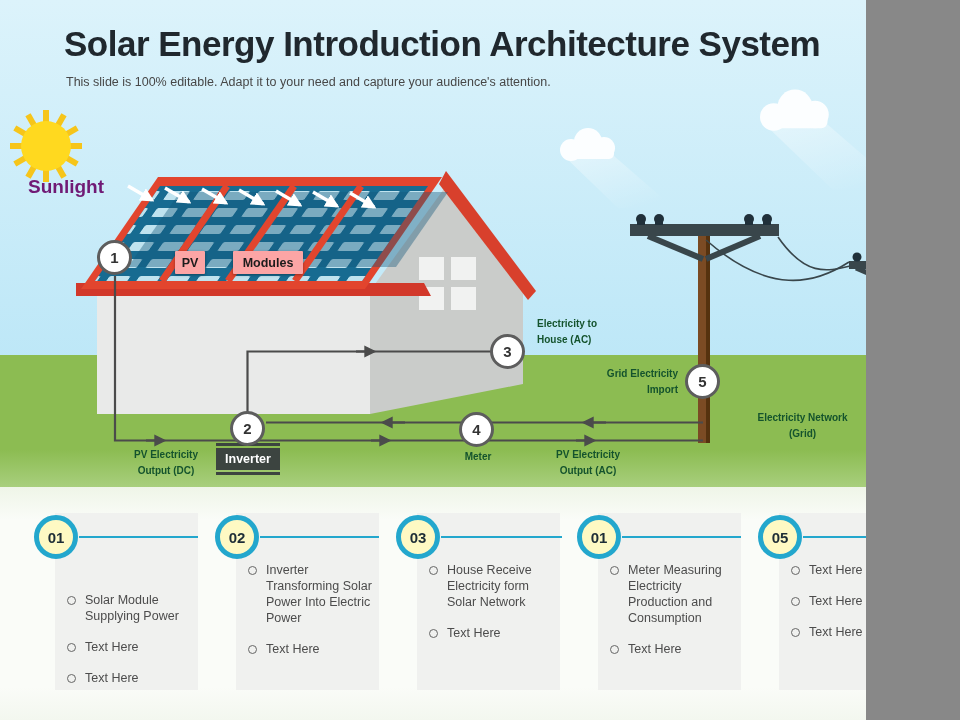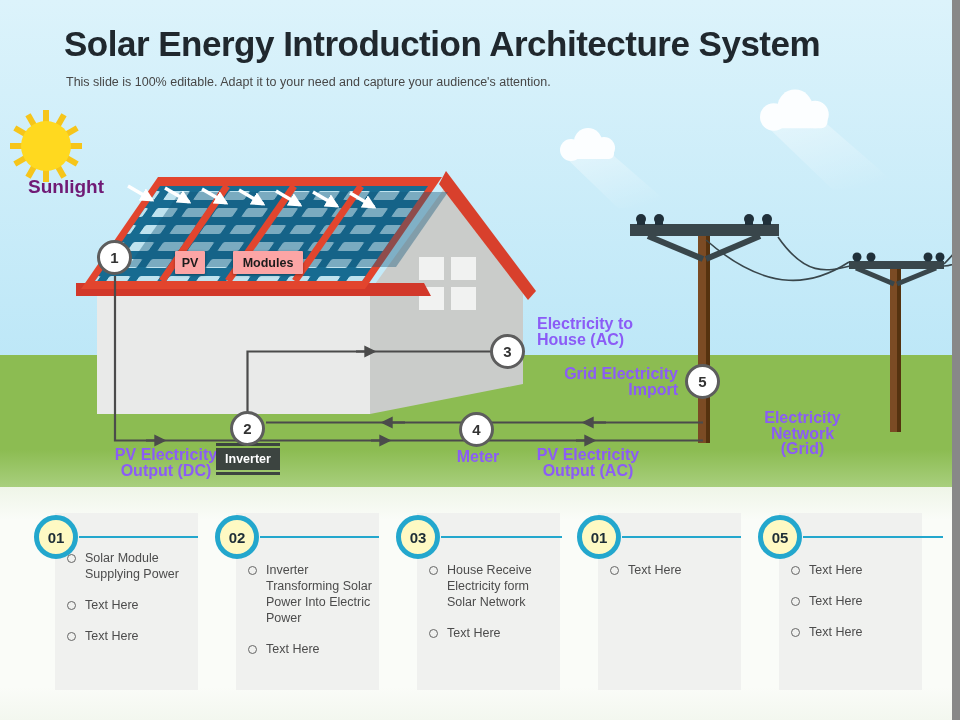--- a/index.html
+++ b/index.html
@@ -1,27 +1,27 @@
 <!DOCTYPE html>
 <html><head>
 <meta charset="utf-8">
 <style>
   html,body{margin:0;padding:0;background:#888;}
-  #slide{position:relative;width:952px;height:720px;overflow:hidden;
+  #slide{position:relative;width:866px;height:720px;overflow:hidden;
          font-family:"Liberation Sans",sans-serif;background:#fff;}
   
   .hdr-bg{position:absolute;left:0;top:0;width:960px;height:487px;
           background:linear-gradient(#dcf3fb,#b2e3f6);}
   .title{position:absolute;left:64px;top:24px;font-size:35px;font-weight:bold;
          letter-spacing:-0.5px;color:#20282e;}
   .subtitle{position:absolute;left:66px;top:75px;font-size:12.5px;color:#474747;}
   
   #scene-svg{position:absolute;left:0;top:0;}
-  .dlabel{position:absolute;font-size:16px;font-weight:bold;line-height:15.5px;
-          color:#8b5cf6;white-space:pre-line;}
+  .dlabel{position:absolute;font-size:10px;font-weight:bold;line-height:15.5px;
+          color:#14532d;white-space:pre-line;}
   .dlabel.ctr{text-align:center;}
   .dlabel.rgt{text-align:right;}
   .tagbox{position:absolute;height:23px;background:#fca5a5;display:flex;align-items:center;
           justify-content:center;font-size:12.5px;font-weight:bold;color:#1c1c1c;
           box-shadow:0 1px 3px rgba(0,0,0,.35);border-radius:1px;}
   .marker{position:absolute;width:35px;height:35px;box-sizing:border-box;border-radius:50%;
           background:#fff;border:3px solid #5d5d5d;display:flex;align-items:center;
           justify-content:center;font-size:15px;font-weight:bold;color:#333;}
   .inverter-wrap{position:absolute;left:216px;top:443px;width:64px;}
   .inverter-bar{height:3px;background:#3c4440;}
@@ -234,21 +234,21 @@
   <div class="card-line" style="left:441px;width:121px;"></div>
   <div class="card-line" style="left:622px;width:119px;"></div>
   <div class="card-line" style="left:803px;width:140px;"></div>
 
   <div class="num-circle" style="left:34px;">01</div>
   <div class="num-circle" style="left:215px;">02</div>
   <div class="num-circle" style="left:396px;">03</div>
   <div class="num-circle" style="left:577px;">01</div>
   <div class="num-circle" style="left:758px;">05</div>
 
-  <div class="items" style="left:67px;top:550px;width:124px;">
+  <div class="items" style="left:67px;top:592px;width:124px;">
     <div class="item">
         <span class="bullet"></span>
         <span>Solar Module Supplying Power</span>
       </div>
     <div class="item">
         <span class="bullet"></span>
         <span>Text Here</span>
       </div>
     <div class="item">
         <span class="bullet"></span>
@@ -271,20 +271,24 @@
         <span>House Receive Electricity form Solar Network</span>
       </div>
     <div class="item">
         <span class="bullet"></span>
         <span>Text Here</span>
       </div>
   </div>
   <div class="items" style="left:610px;top:562px;width:124px;">
     <div class="item">
         <span class="bullet"></span>
+        <span>Meter Measuring Electricity Production and Consumption</span>
+      </div>
+    <div class="item">
+        <span class="bullet"></span>
         <span>Text Here</span>
       </div>
   </div>
   <div class="items" style="left:791px;top:562px;width:124px;">
     <div class="item">
         <span class="bullet"></span>
         <span>Text Here</span>
       </div>
     <div class="item">
         <span class="bullet"></span>

